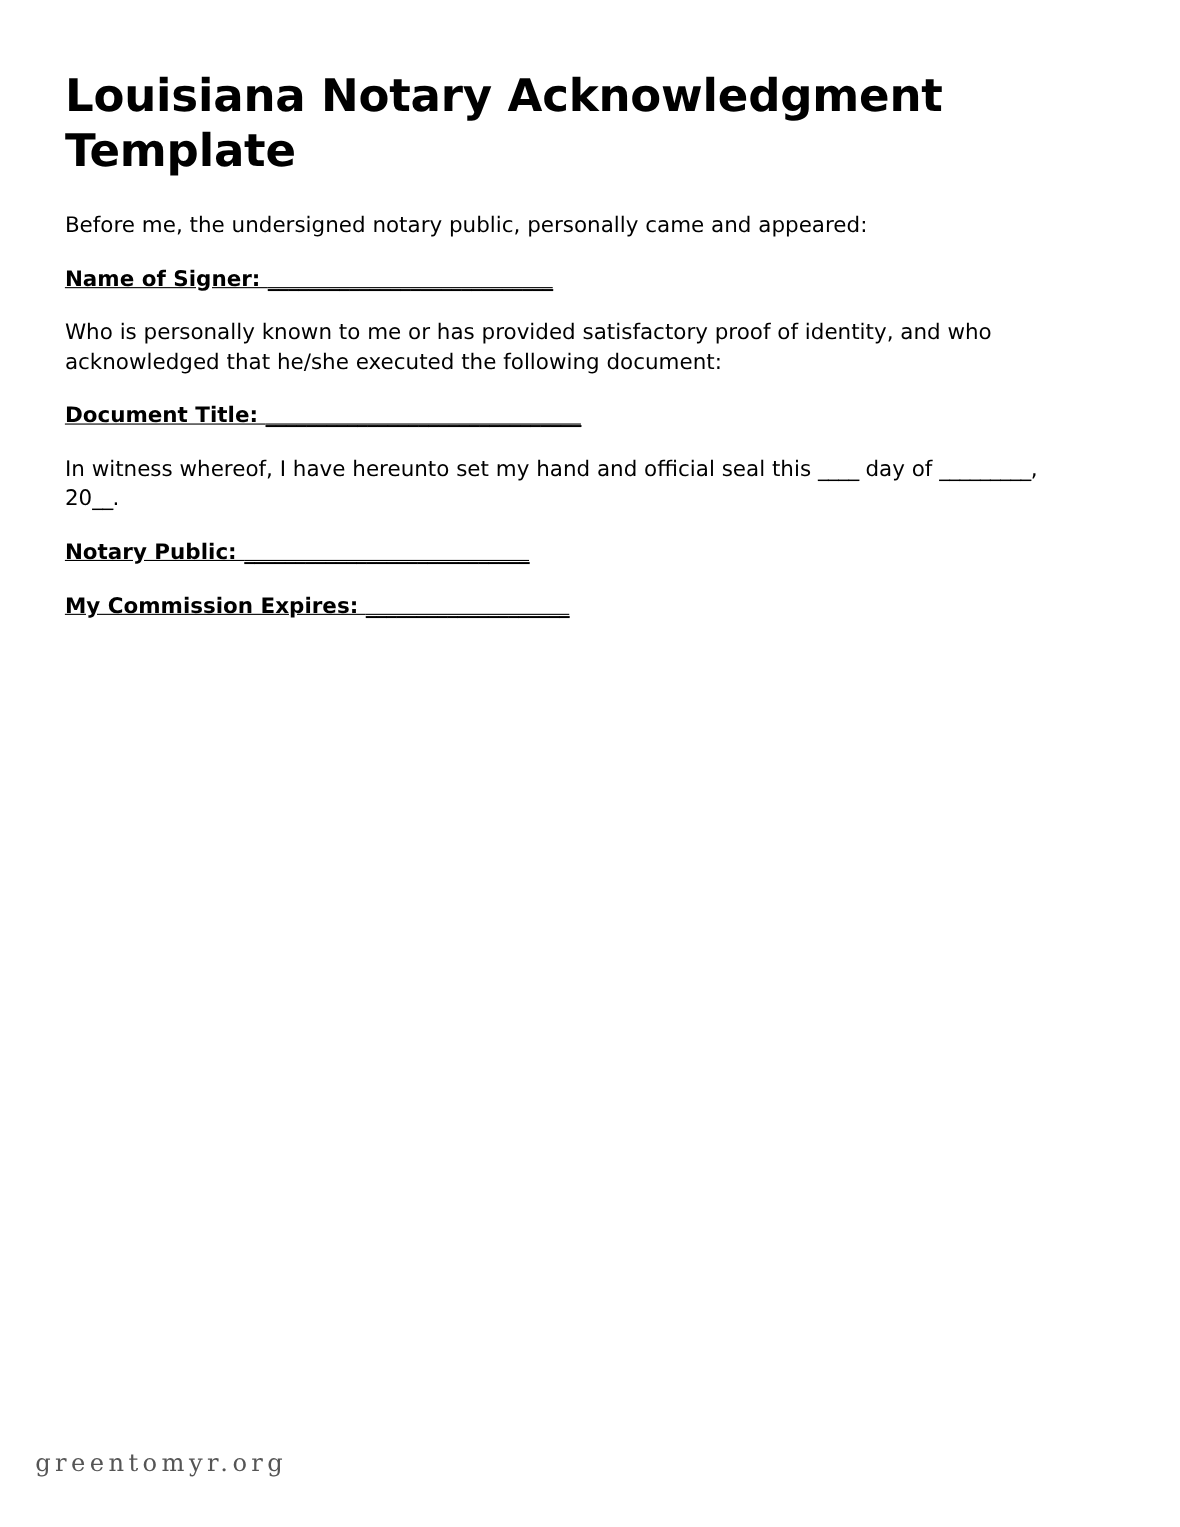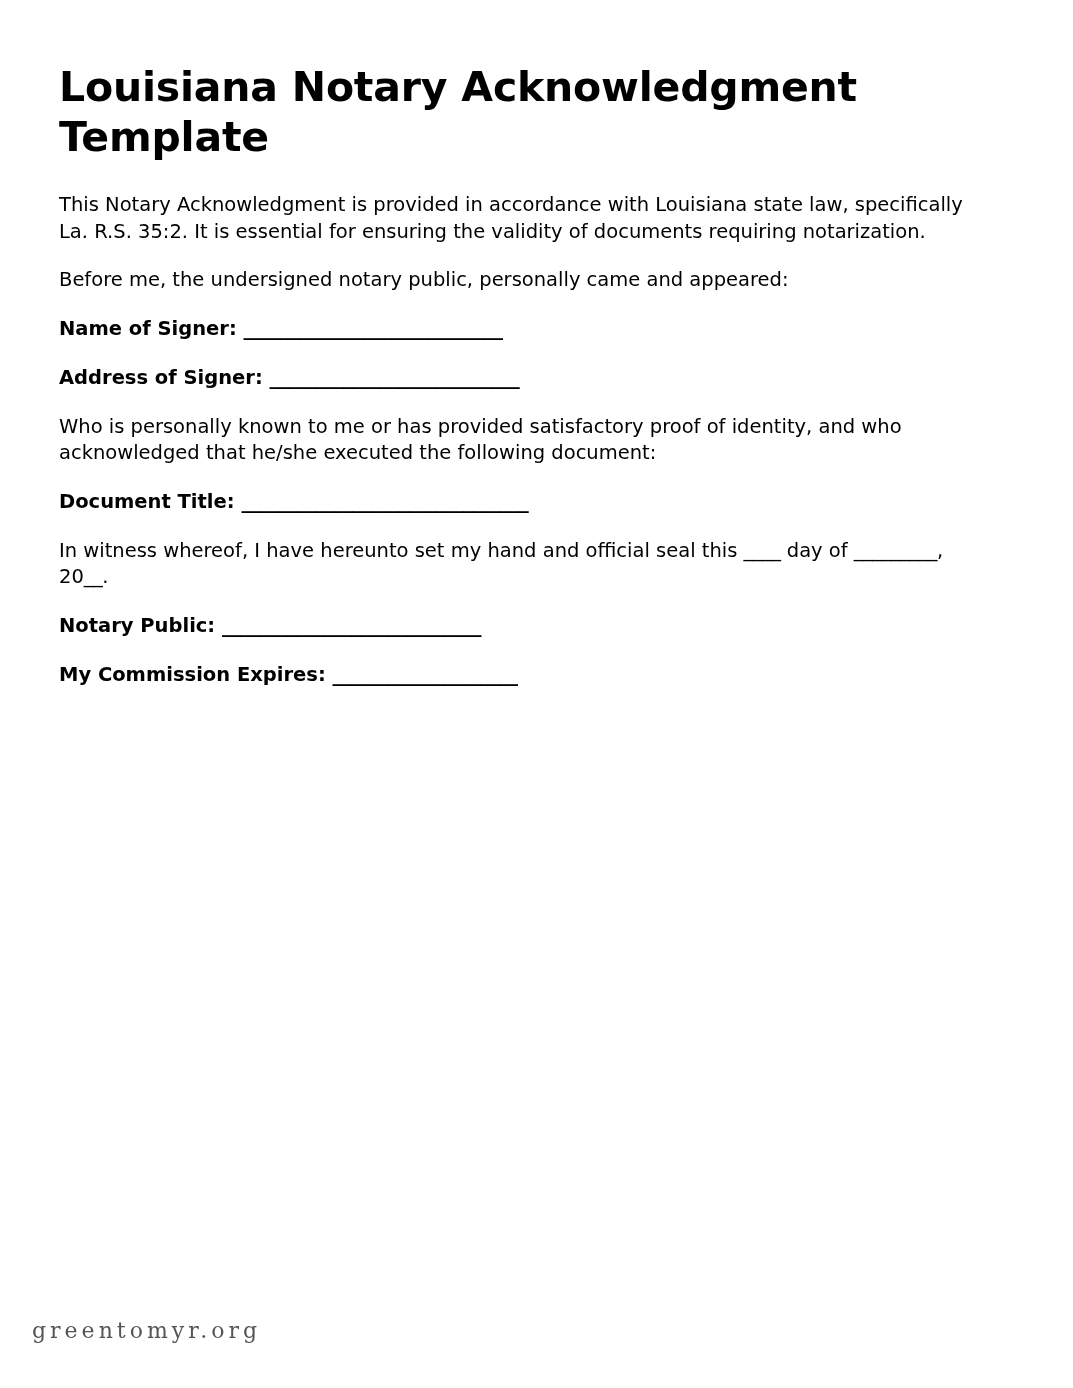--- a/index.html
+++ b/index.html
@@ -43,20 +43,21 @@
     margin: 0 0 22px 0;
     color: #000000;
     font-weight: normal;
   }
   .label-line {
     font-size: 19.5px;
     line-height: 1.37;
     margin: 0 0 22px 0;
     font-weight: bold;
     color: #000000;
+    text-decoration: underline;
   }
   .heading-line {
     font-size: 19.5px;
     line-height: 1.37;
     margin: 0 0 22px 0;
     font-weight: bold;
     color: #000000;
   }
   .blank {
     font-weight: normal;
@@ -79,33 +80,29 @@
 </style>
 </head>
 <body>
 
 <div class="page">
 
   <div class="content">
 
     <h1 class="doc-title">Louisiana Notary Acknowledgment Template</h1>
 
-    <p class="para">This Notary Acknowledgment is provided in accordance with Louisiana state law, specifically La. R.S. 35:2. It is essential for ensuring the validity of documents requiring notarization.</p>
 
 
 
     <p class="para">Before me, the undersigned notary public, personally came and appeared:</p>
 
     <p class="label-line">
       <span>Name of Signer: </span><span class="blank-bold">____________________________</span>
     </p>
 
-    <p class="label-line">
-      <span>Address of Signer: </span><span class="blank-bold">___________________________</span>
-    </p>
 
     <p class="para">Who is personally known to me or has provided satisfactory proof of identity, and who acknowledged that he/she executed the following document:</p>
 
     <p class="label-line">
       <span>Document Title: </span><span class="blank-bold">_______________________________</span>
     </p>
 
     <p class="para">
       <span>In witness whereof, I have hereunto set my hand and official seal this </span><span class="blank">____</span><span> day of </span><span class="blank">_________</span><span>, 20</span><span class="blank">__</span><span>.</span>
     </p>

